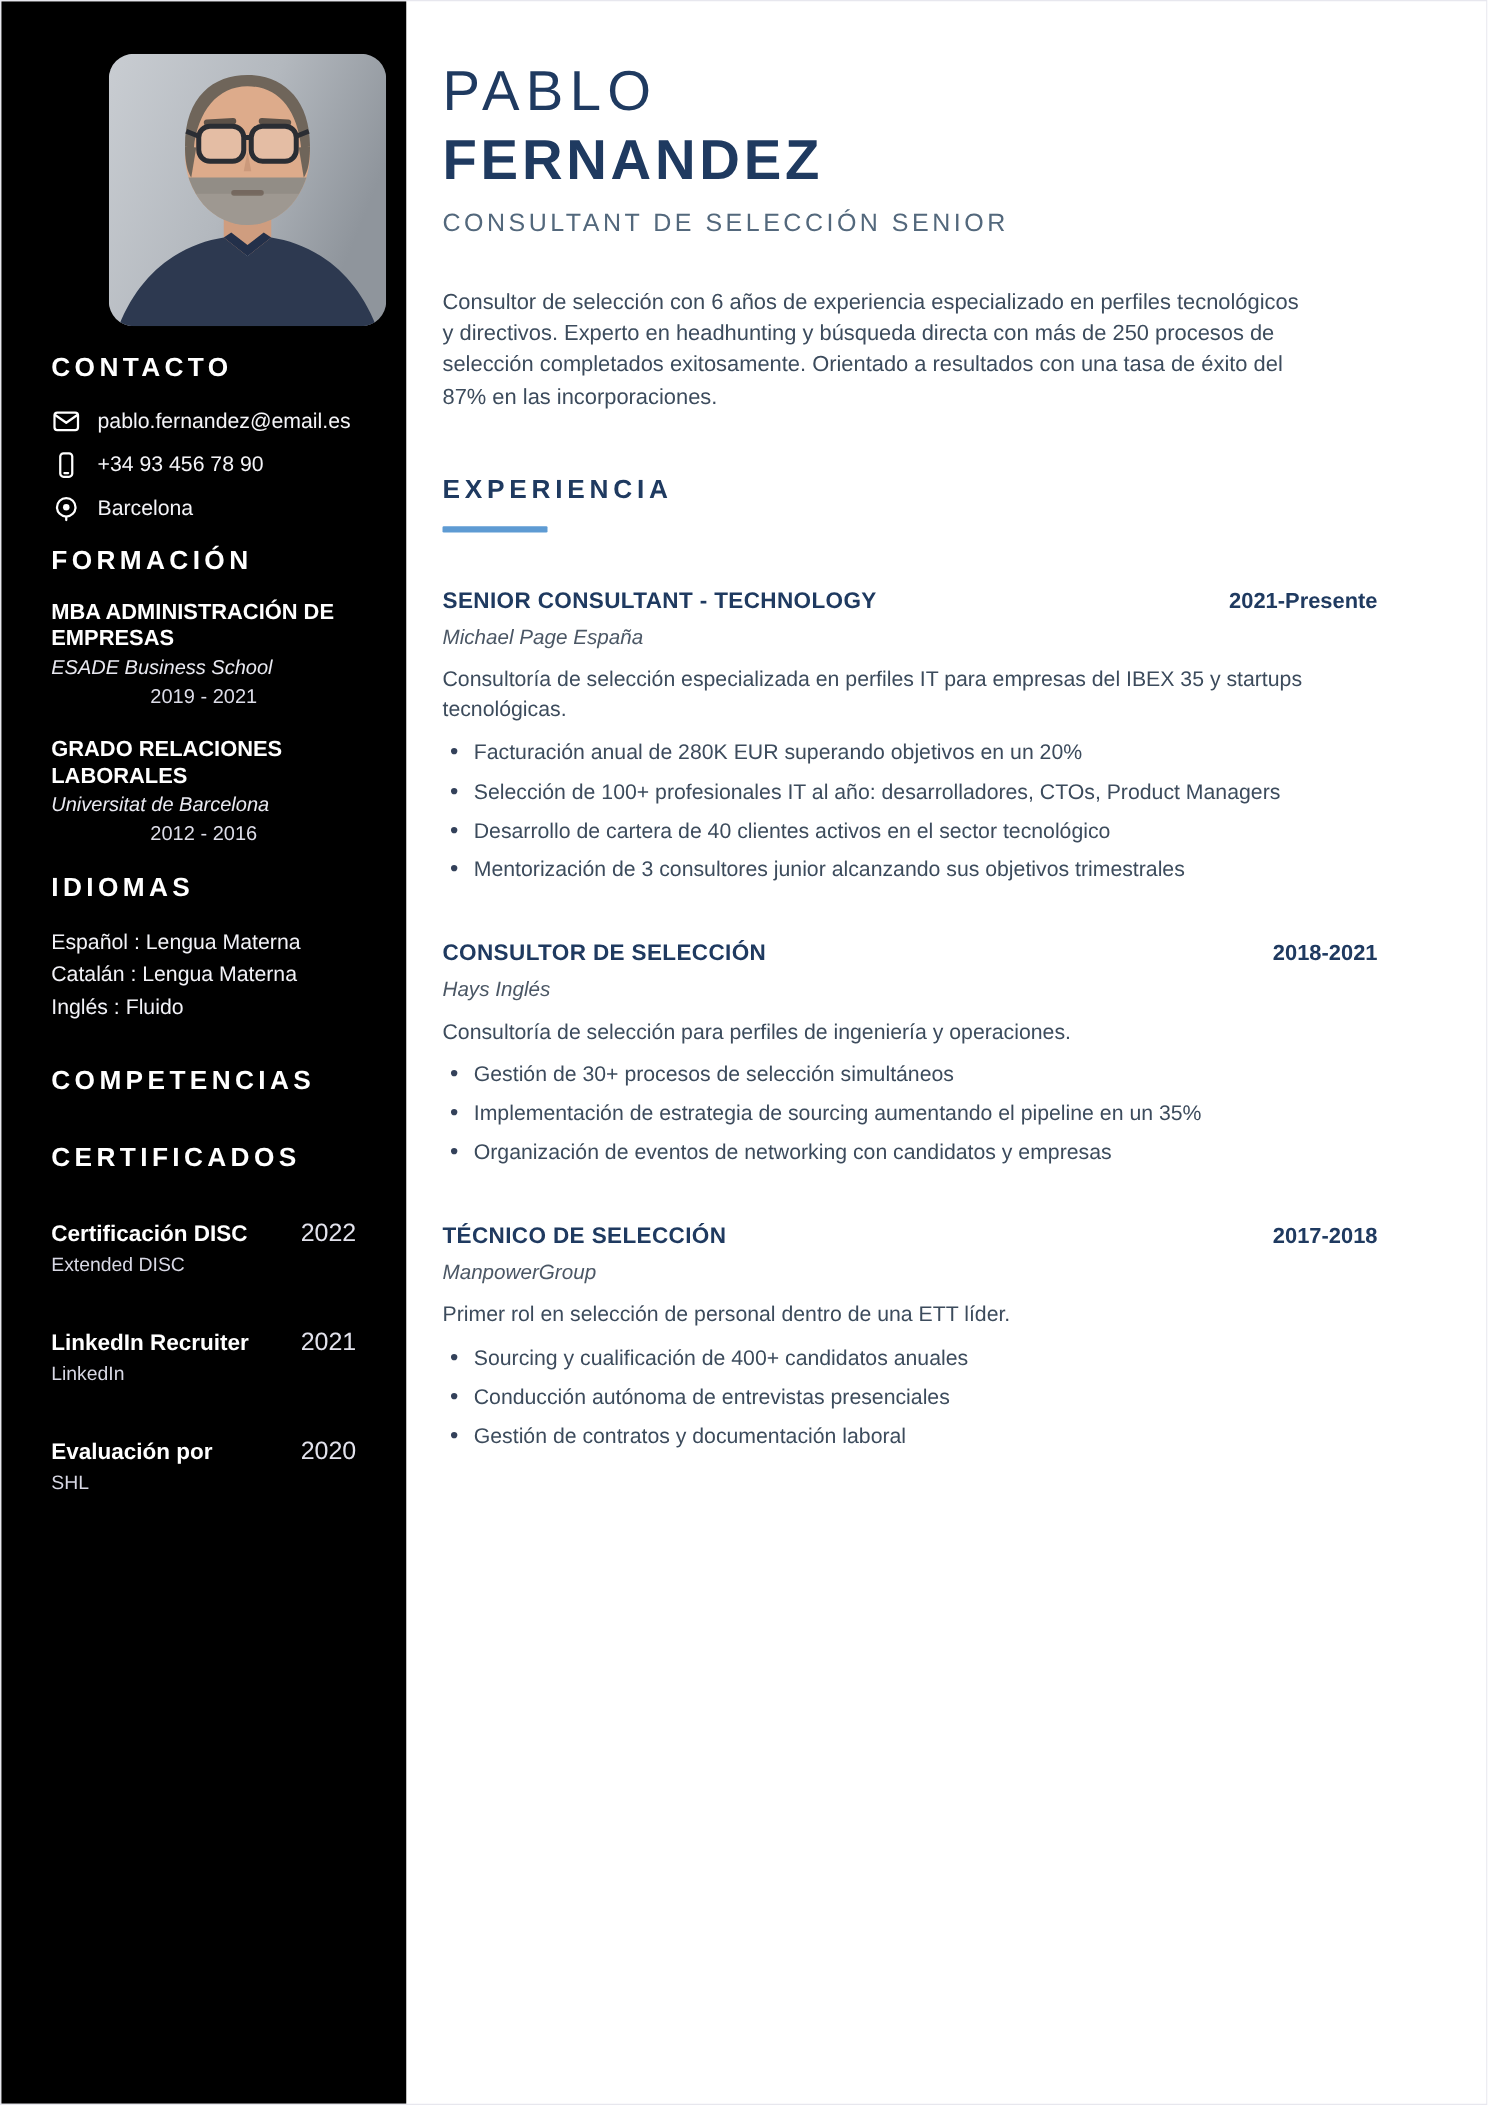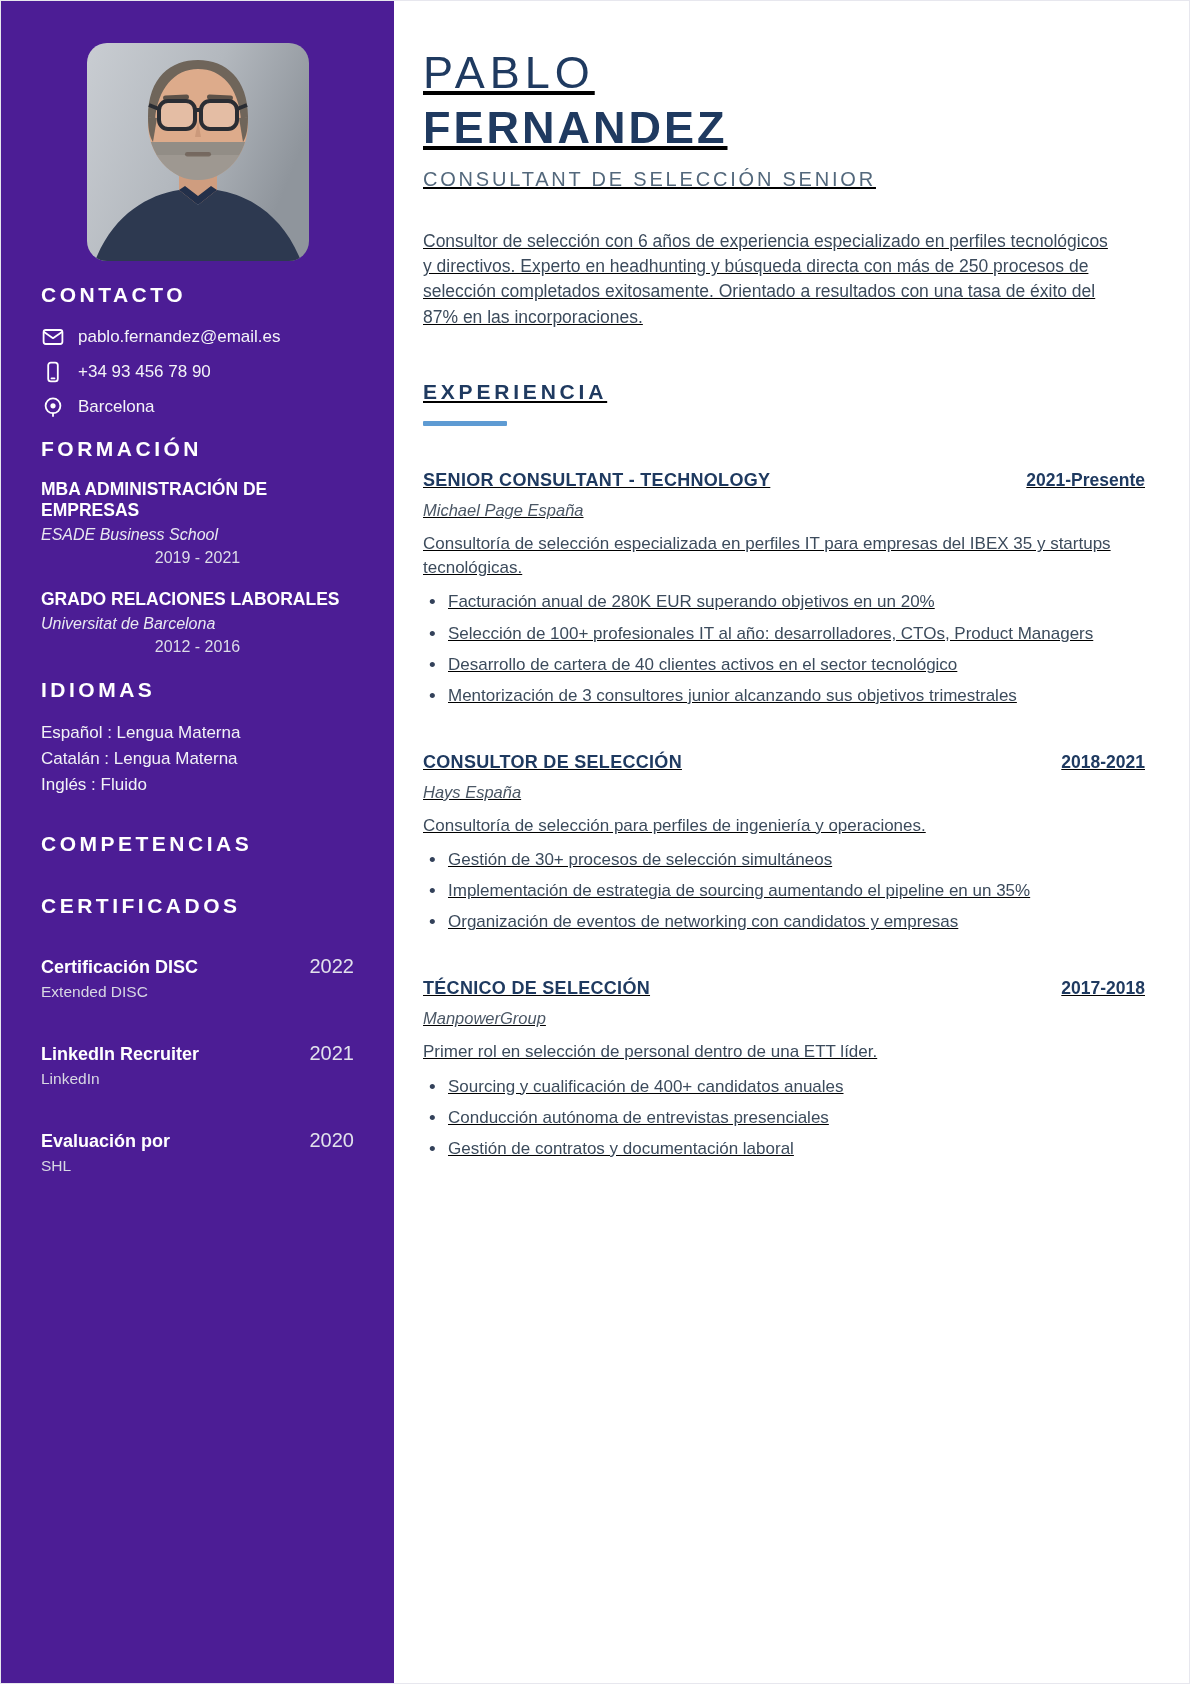--- a/index.html
+++ b/index.html
@@ -1,20 +1,20 @@
 <!DOCTYPE html>
 <html><head>
 <meta charset="utf-8">
 <style>
   html,body{margin:0;padding:0;background:#ffffff;}
   body{width:1190px;height:1684px;font-family:"Liberation Sans",sans-serif;position:relative;}
   .page{width:1190px;height:1684px;box-sizing:border-box;border:1px solid #e7e7ee;display:flex;overflow:hidden;background:#ffffff;}
 
   
-  .sidebar{width:393px;flex-shrink:0;background:#4c1d95;color:#ffffff;box-sizing:border-box;padding:42px 40px 40px 40px;}
+  .sidebar{width:324px;flex-shrink:0;background:#000000;color:#ffffff;box-sizing:border-box;padding:42px 40px 40px 40px;}
   .photo{width:222px;height:218px;border-radius:20px;overflow:hidden;margin-left:46px;margin-bottom:22px;}
   .photo svg{display:block;width:100%;height:100%;}
   .side-heading{font-size:21px;font-weight:700;letter-spacing:3.5px;color:#ffffff;margin:0 0 18px 0;}
   .side-section{margin-top:18px;}
   .side-section.first{margin-top:0;}
 
   .contact-row{display:flex;align-items:center;gap:13px;margin-bottom:11px;font-size:17px;color:#f4f4f8;}
   .contact-row .icn{width:24px;height:24px;flex-shrink:0;display:flex;align-items:center;justify-content:center;}
 
   .edu-item{margin-bottom:22px;}
@@ -24,21 +24,21 @@
 
   .lang-line{font-size:17px;color:#f2f2f7;line-height:26px;}
 
   .cert-item{margin-bottom:22px;}
   .cert-head{display:flex;justify-content:space-between;align-items:baseline;}
   .cert-name{font-size:18px;font-weight:700;color:#ffffff;}
   .cert-year{font-size:20px;color:#e2e2ec;margin-top:19px;}
   .cert-issuer{font-size:15.5px;color:#d8d8e4;margin-top:5px;}
 
   
-  .main{flex:1;box-sizing:border-box;padding:44px 44px 40px 29px;text-decoration:underline;}
+  .main{flex:1;box-sizing:border-box;padding:44px 87px 40px 29px;}
   .name-first{font-size:45px;font-weight:400;letter-spacing:5px;color:#1f3a60;line-height:55px;}
   .name-last{font-size:45px;font-weight:700;letter-spacing:3px;color:#1f3a60;line-height:55px;}
   .job-subtitle{font-size:20px;letter-spacing:2.8px;color:#53687c;margin-top:13px;}
   .summary{font-size:17.5px;line-height:1.44;color:#3c4b5c;margin-top:38px;max-width:695px;}
 
   .exp-heading{font-size:21px;font-weight:700;letter-spacing:3.8px;color:#1f3a60;margin-top:50px;}
   .exp-underline{width:84px;height:5px;background:#5e9bd3;margin-top:7px;border-radius:1px;}
 
   .job{margin-top:44px;}
   .job-head{display:flex;justify-content:space-between;align-items:baseline;}
@@ -211,21 +211,21 @@
         <li>Desarrollo de cartera de 40 clientes activos en el sector tecnológico</li>
         <li>Mentorización de 3 consultores junior alcanzando sus objetivos trimestrales</li>
       </ul>
     </section>
 
     <section class="job">
       <div class="job-head">
         <span class="job-title">CONSULTOR DE SELECCIÓN</span>
         <span class="job-dates">2018-2021</span>
       </div>
-      <div class="job-company">Hays España</div>
+      <div class="job-company">Hays Inglés</div>
       <div class="job-desc">Consultoría de selección para perfiles de ingeniería y operaciones.</div>
       <ul>
         <li>Gestión de 30+ procesos de selección simultáneos</li>
         <li>Implementación de estrategia de sourcing aumentando el pipeline en un 35%</li>
         <li>Organización de eventos de networking con candidatos y empresas</li>
       </ul>
     </section>
 
     <section class="job">
       <div class="job-head">

